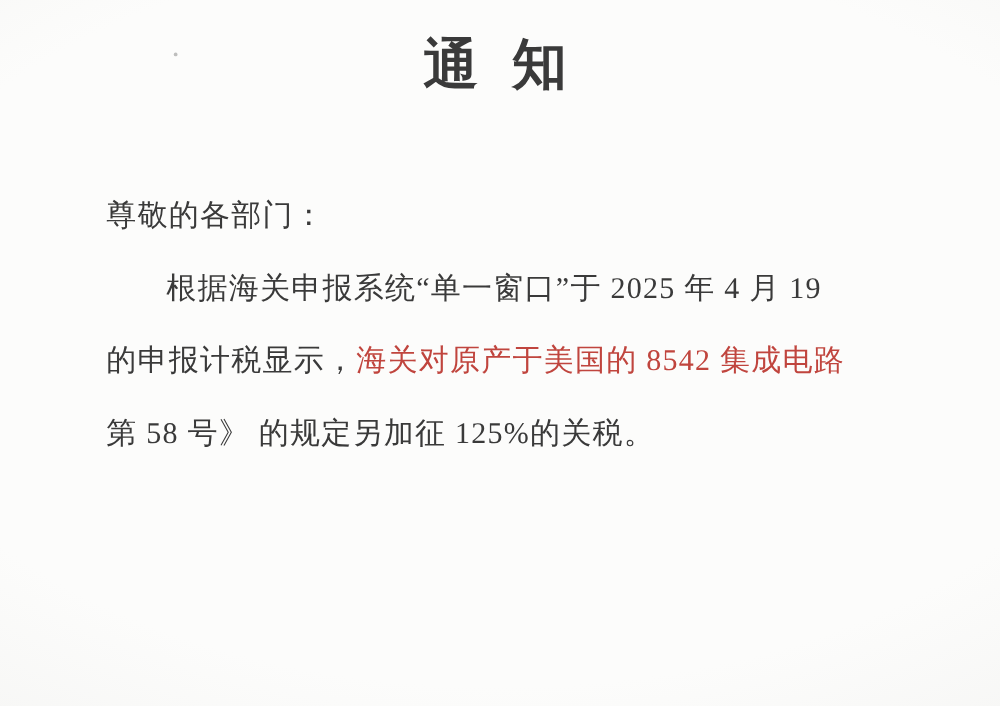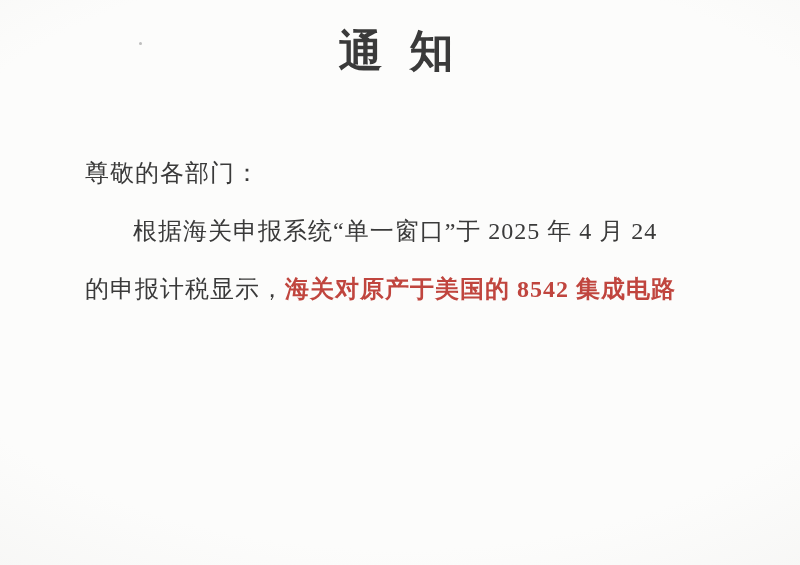--- a/index.html
+++ b/index.html
@@ -41,38 +41,39 @@
     margin: 68px 70px 0 85px;
   }
   .line {
     font-size: 24px;
     line-height: 58px;
     letter-spacing: 1px;
     color: var(--ink);
     white-space: nowrap;
   }
   .indent { text-indent: 2em; }
-  .red { color: var(--highlight_red); font-weight: bold; }
+  .red { color: var(--highlight_red); }
   .ink { color: var(--ink); margin-top: 24px; }
 </style>
 </head>
 <body>
 
 <div class="page">
 
   <div class="speck"></div>
 
   <h1 class="title">通 知</h1>
 
   <div class="body">
 
     <div class="line">尊敬的各部门：</div>
 
-    <div class="line indent">根据海关申报系统“单一窗口”于 2025 年 4 月 24</div>
+    <div class="line indent">根据海关申报系统“单一窗口”于 2025 年 4 月 19</div>
 
     <div class="line"><span class="ink">的申报计税显示，</span><span class="red">海关对原产于美国的 8542 集成电路</span></div>
 
 
 
+    <div class="line">第 58 号》 的规定另加征 125%的关税。</div>
 
 
   </div>
 </div>
 
 </body></html>

